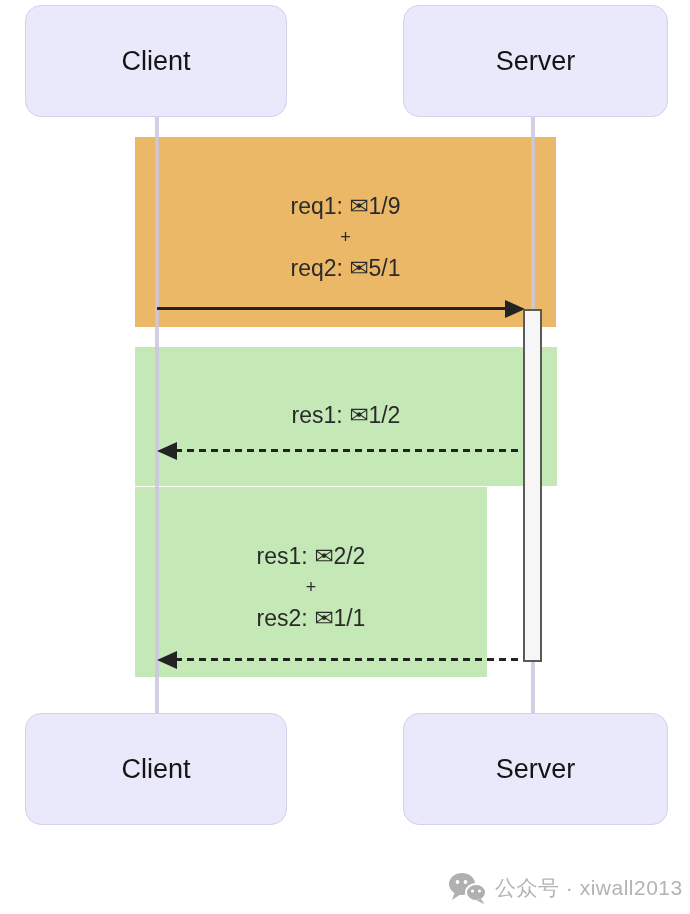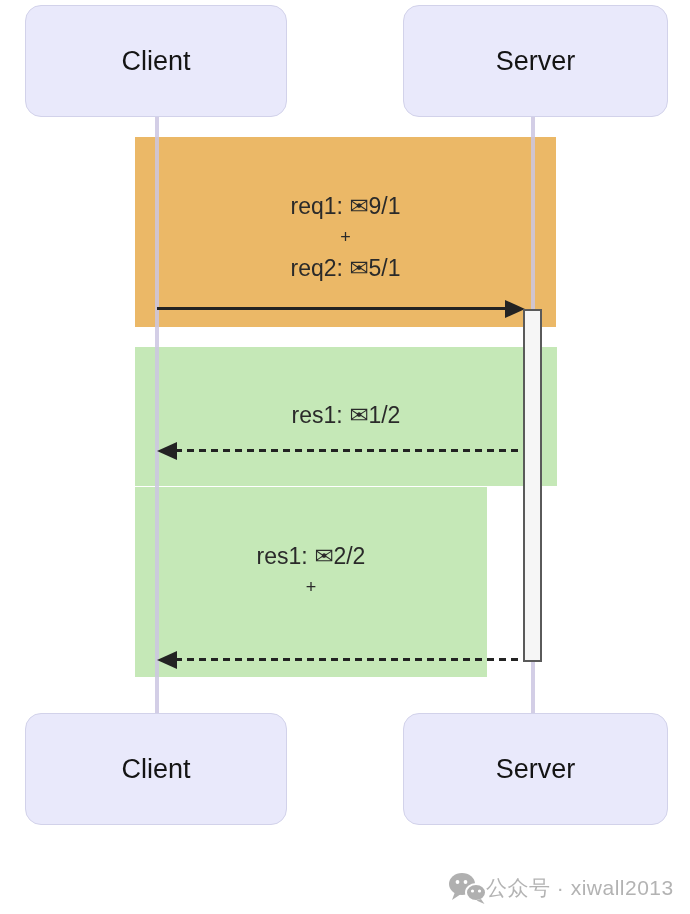--- a/index.html
+++ b/index.html
@@ -112,53 +112,55 @@
     z-index: 7;
   }
 
   
   .watermark {
     position: absolute;
     left: 448px; top: 866px;
     width: 230px; height: 44px;
     display: flex;
     align-items: center;
+    gap: 9px;
     z-index: 8;
   }
   .watermark-text {
     font-size: 21px;
     color: #b3b3b3;
     letter-spacing: 0.5px;
     white-space: nowrap;
   }
   .wechat-icon { flex: 0 0 auto; display: block; }
 </style>
 </head>
 <body>
 
 <div class="canvas">
 
   <div class="hl-rect rect-request">
     <div class="msg-stack stack-request">
-      <div class="msg-line">req1: ✉9/1</div>
+      <div class="msg-line">req1: ✉1/9</div>
       <div class="msg-plus">+</div>
       <div class="msg-line">req2: ✉5/1</div>
     </div>
   </div>
 
   <div class="hl-rect rect-response-1">
     <div class="msg-stack stack-response-1">
       <div class="msg-line">res1: ✉1/2</div>
     </div>
   </div>
 
   <div class="hl-rect rect-response-2">
     <div class="msg-stack stack-response-2">
       <div class="msg-line">res1: ✉2/2</div>
       <div class="msg-plus">+</div>
+      <div class="msg-line">res2: ✉1/1</div>
     </div>
   </div>
 
   <div class="lifeline lifeline-client"></div>
   <div class="lifeline lifeline-server"></div>
 
   <div class="arrow-line-solid req-line"></div>
   <div class="arrowhead-right req-head"></div>
 
   <div class="arrow-line-dashed res1-line"></div>

